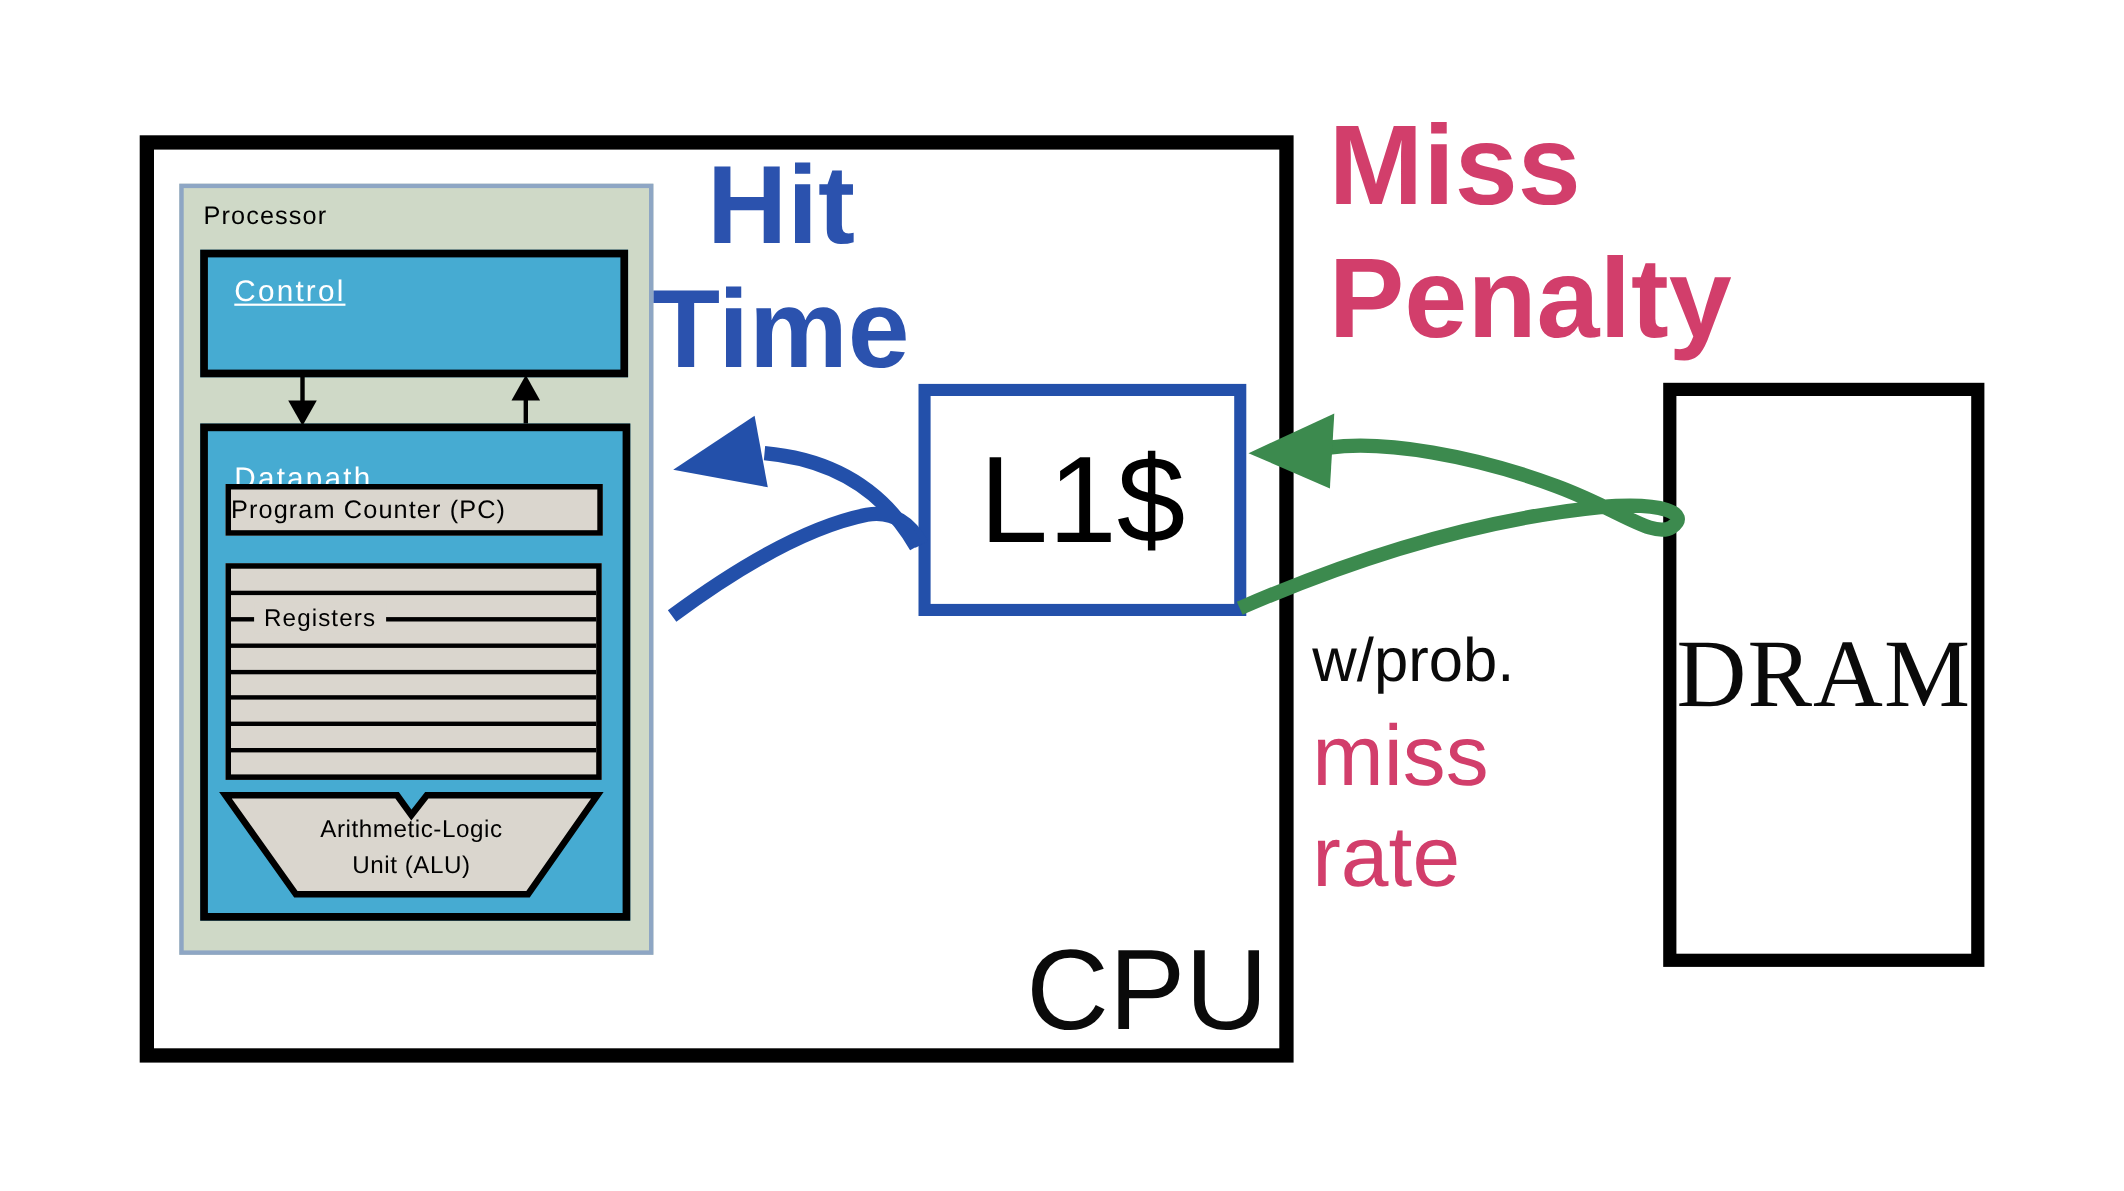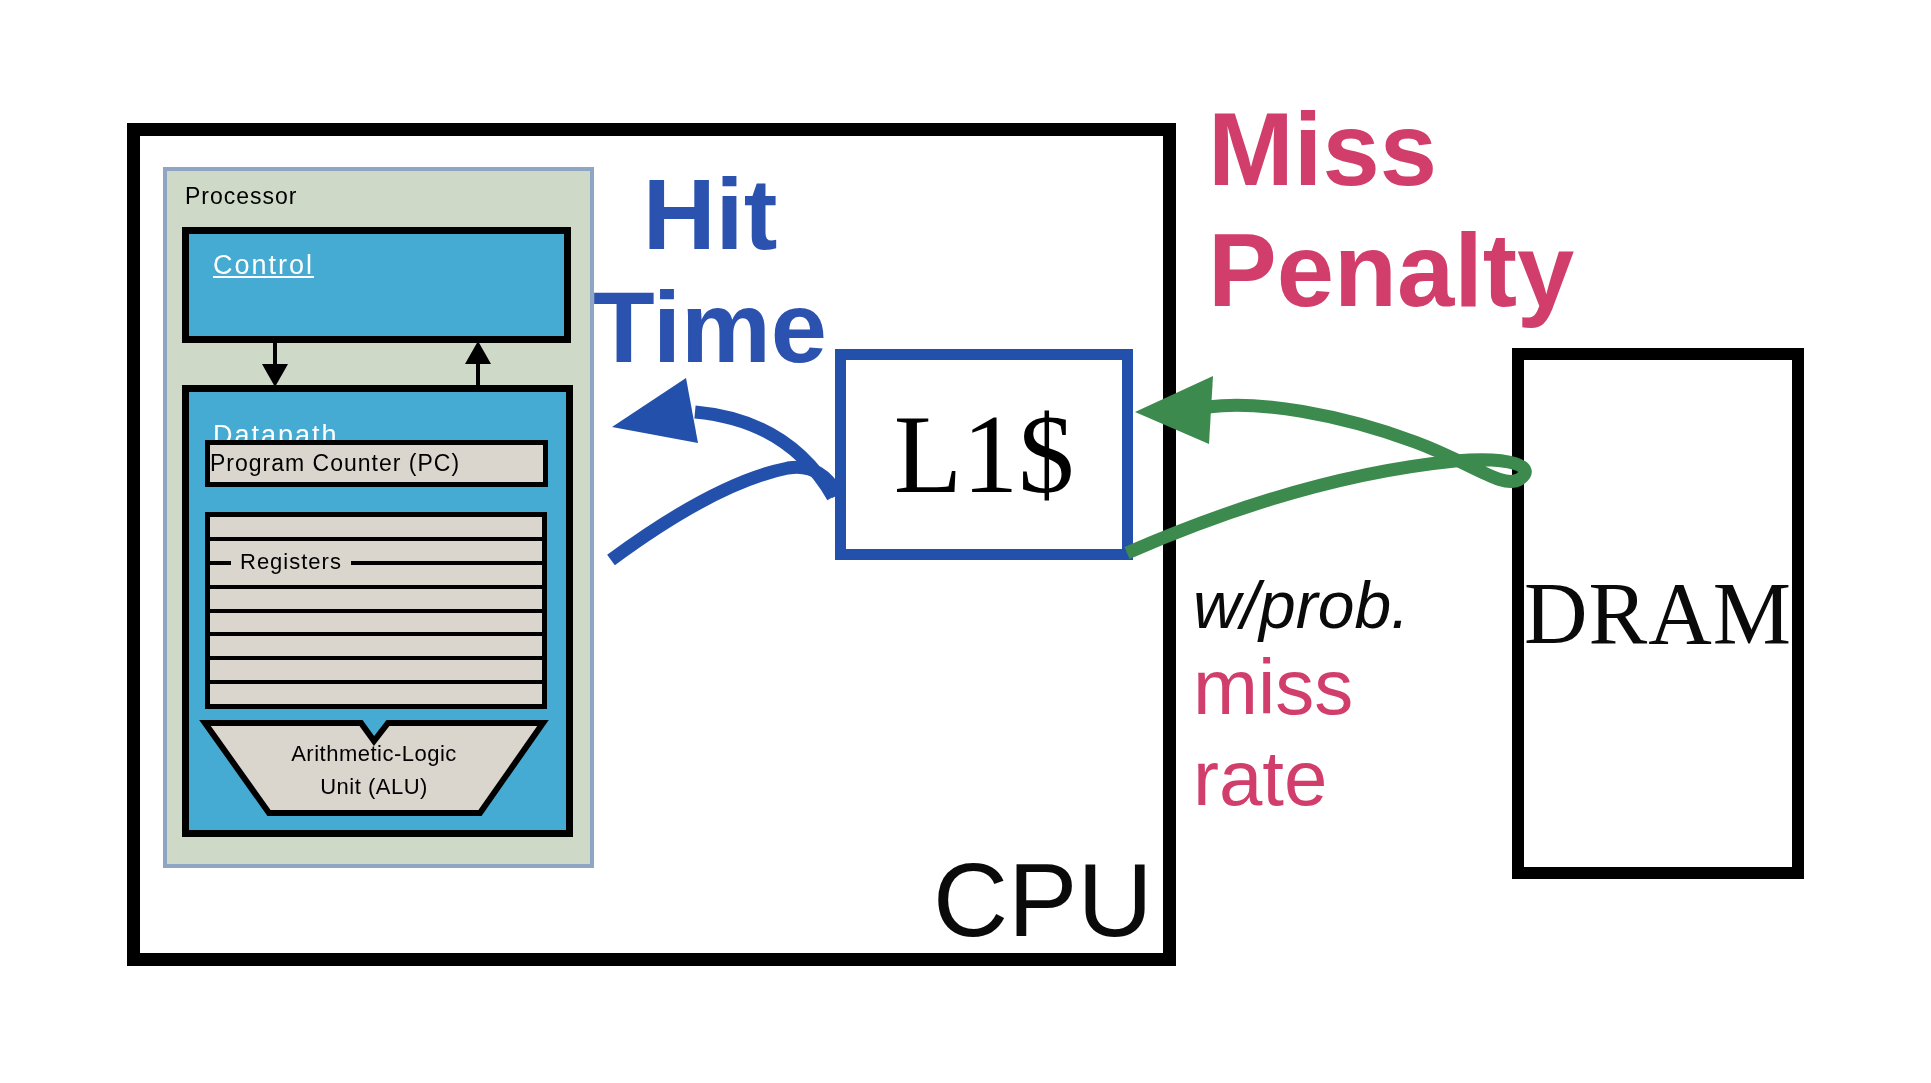--- a/index.html
+++ b/index.html
@@ -34,35 +34,35 @@
                    display:flex; flex-direction:column; }
   .reg-row { flex:1; border-bottom:4px solid #000; }
   .reg-row:last-child { border-bottom:none; }
   .registers-label { left:231px; top:548px; height:28px; line-height:28px;
                      font-size:22px; letter-spacing:1px; padding:0 9px;
                      background:#dad6ce; z-index:3; }
 
   .l1-box { left:835px; top:349px; width:298px; height:211px;
             background:#fff; border:11px solid #2350aa;
             display:flex; align-items:center; justify-content:center;
-            font-size:112px; color:#000;font-family:Liberation Serif, serif; }
+            font-size:112px; color:#000; }
 
   .dram-box { left:1512px; top:348px; width:292px; height:531px;
               background:#fff; border:12px solid #000;
               display:flex; align-items:center; justify-content:center;
               font-size:88px; letter-spacing:1px; color:#0a0a0a;font-family:Liberation Serif, serif; }
 
   .hit-time { left:545px; top:131px; width:330px; text-align:center;
-              font-size:101px; font-weight:700; color:#2b52ae; line-height:1.12;margin-top:27px; }
+              font-size:101px; font-weight:700; color:#2b52ae; line-height:1.12; }
   .hit-time span, .two-line span { display:block; }
 
   .miss-penalty { left:1208px; top:90px; font-size:103px; font-weight:700;
                   color:#d23e6b; line-height:1.17; }
 
-  .wprob    { left:1193px; top:567px; font-size:66px; color:#0a0a0a;font-style:italic; }
+  .wprob    { left:1193px; top:567px; font-size:56px; color:#0a0a0a; }
   .missrate { left:1193px; top:642px; font-size:78px; color:#d23e6b; line-height:1.17; }
 
   .overlay { left:0; top:0; width:1931px; height:1083px; pointer-events:none; z-index:10; }
   .alu-text { font-family:"Liberation Sans", sans-serif; font-size:22px; fill:#000; letter-spacing:0.5px; }
 </style>
 </head>
 <body>
 
 <div class="stage">
 

